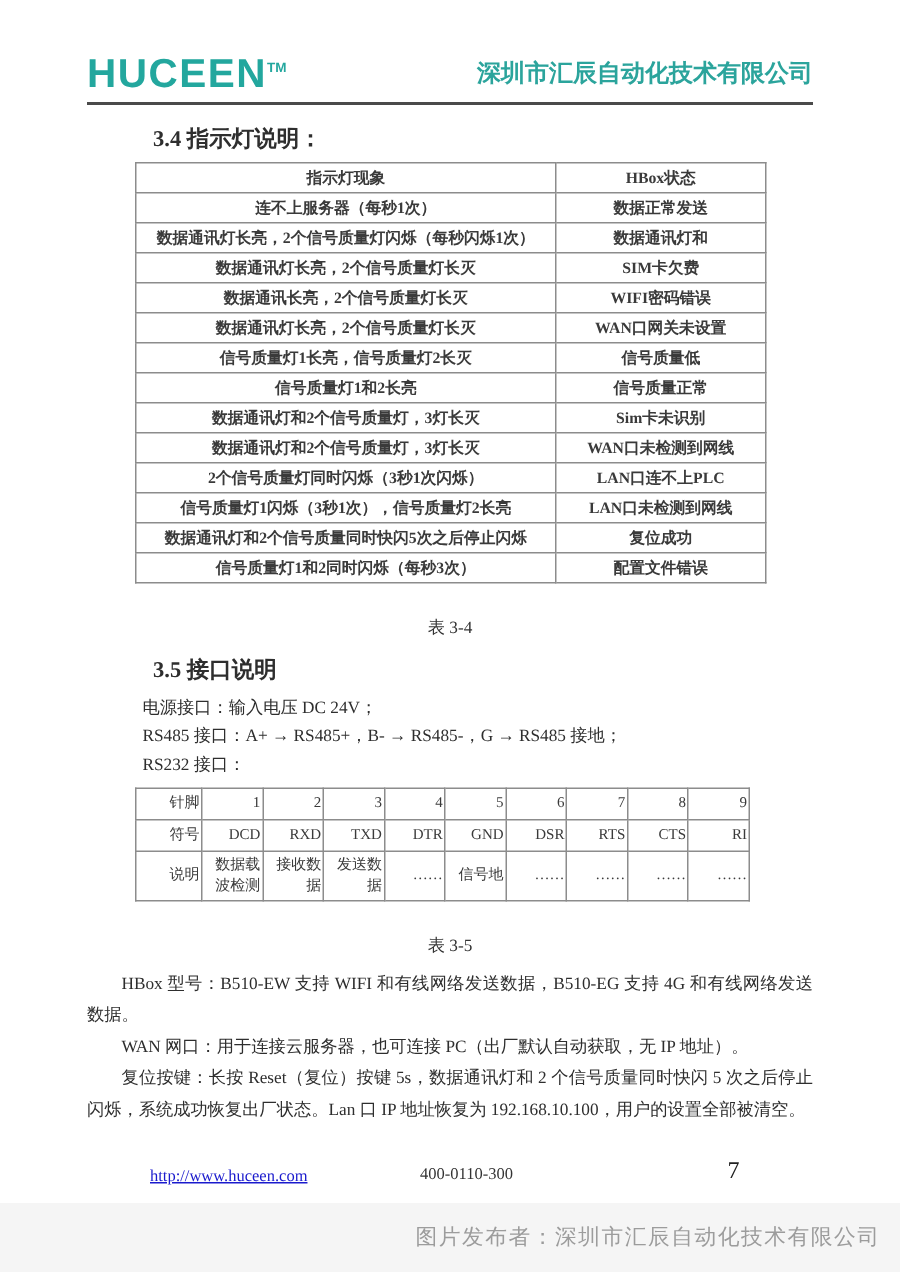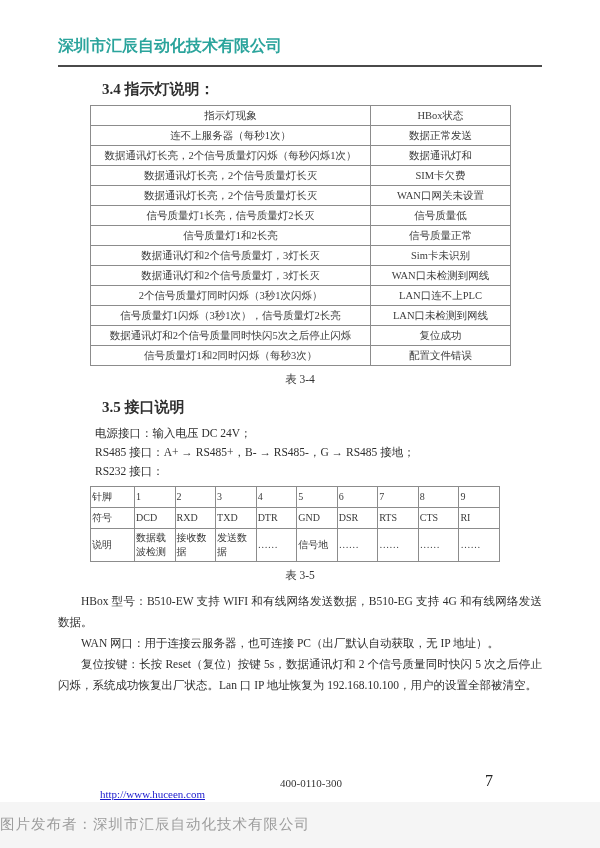--- a/index.html
+++ b/index.html
@@ -22,56 +22,57 @@
 
   
   .h-sec { font-size:15px; font-weight:bold; color:#2e2e2e; }
   .h-34 { margin:13px 0 6px 44px; }
   .h-35 { margin:11px 0 7px 44px; }
 
   
   table { border-collapse:collapse; table-layout:fixed; }
   .t34 { width:420px; margin-left:32px; font-size:10.5px; }
   .t34 th, .t34 td { border:1px solid #8c8c8c; text-align:center; height:20px;
-                     padding:0 3px; font-weight:normal; color:#3a3a3a; overflow:hidden; white-space:nowrap; }
+                     padding:0 3px; font-weight:bold; color:#3a3a3a; overflow:hidden; white-space:nowrap; }
   .t34 col.c1 { width:280px; } .t34 col.c2 { width:140px; }
-  .caption { text-align:center; font-size:11.5px; color:#333; margin-top:6px; }
+  .caption { text-align:center; font-size:11.5px; color:#333; margin-top:22px; }
 
   
   .iface-line { font-size:11.5px; margin-left:37px; line-height:19px; color:#2e2e2e; }
 
   
   .t35 { width:410px; margin:5px 0 0 32px; font-size:10px; }
-  .t35 td { border:1px solid #8c8c8c; text-align:left; padding:2px 1px;
+  .t35 td { border:1px solid #8c8c8c; text-align:right; padding:2px 1px;
             color:#3a3a3a; line-height:14px; }
   .t35 tr:nth-child(1) td, .t35 tr:nth-child(2) td { height:21px; white-space:nowrap; }
   .t35 col.lbl { width:44px; }
 
   
   .paras { margin-top:8px; }
   .paras p { font-size:11.5px; line-height:21px; text-indent:2em; color:#2e2e2e; text-align:justify; }
 
   
   .footer { position:absolute; left:58px; right:58px; top:776px; height:20px; font-size:11px; }
-  .footer .url { position:absolute; left:42px; top:12px; color:#1a1acd; }
+  .footer .url { position:absolute; left:42px; top:2px; color:#1a1acd; }
   .footer .phone { position:absolute; left:50%; margin-left:-20px; top:1px; color:#333; }
   .footer .pageno { position:absolute; right:49px; top:-4px; font-size:16px; color:#222; }
 
   
   .wm-band { position:absolute; left:0; right:0; bottom:0; height:46px;
-             background:#f5f5f5; text-align:left; padding:13px 13px 0 0; }
+             background:#f5f5f5; text-align:right; padding:13px 13px 0 0; }
   .wm-band span { font-family:"Liberation Sans","DejaVu Sans",sans-serif;
                   font-size:14.5px; color:#9c9c9c; letter-spacing:1px; }
 </style>
 </head>
 <body>
 
 <div class="page">
 
   <div class="hdr">
+    <div class="logo"><span>HUCEEN</span><sup>TM</sup></div>
     <div class="company">深圳市汇辰自动化技术有限公司</div>
   </div>
 
   <div class="h-sec h-34">3.4 指示灯说明：</div>
 
   <table class="t34">
     <colgroup>
         <col class="c1">
         <col class="c2">
       </colgroup>
@@ -88,20 +89,24 @@
         </tr>
         <tr>
           <td>数据通讯灯长亮，2个信号质量灯闪烁（每秒闪烁1次）</td>
           <td>数据通讯灯和</td>
         </tr>
         <tr>
           <td>数据通讯灯长亮，2个信号质量灯长灭</td>
           <td>SIM卡欠费</td>
         </tr>
         <tr>
+          <td>数据通讯长亮，2个信号质量灯长灭</td>
+          <td>WIFI密码错误</td>
+        </tr>
+        <tr>
           <td>数据通讯灯长亮，2个信号质量灯长灭</td>
           <td>WAN口网关未设置</td>
         </tr>
         <tr>
           <td>信号质量灯1长亮，信号质量灯2长灭</td>
           <td>信号质量低</td>
         </tr>
         <tr>
           <td>信号质量灯1和2长亮</td>
           <td>信号质量正常</td>

